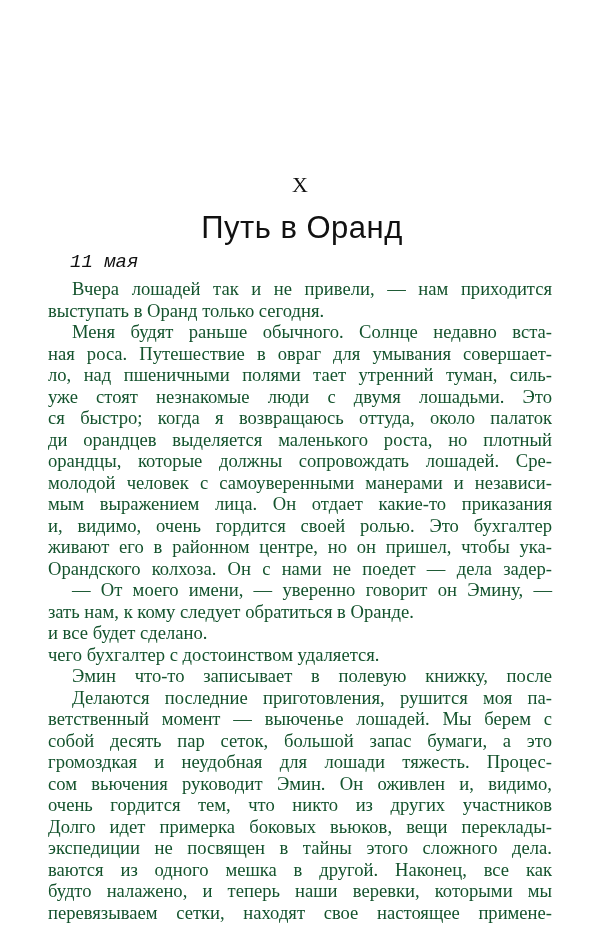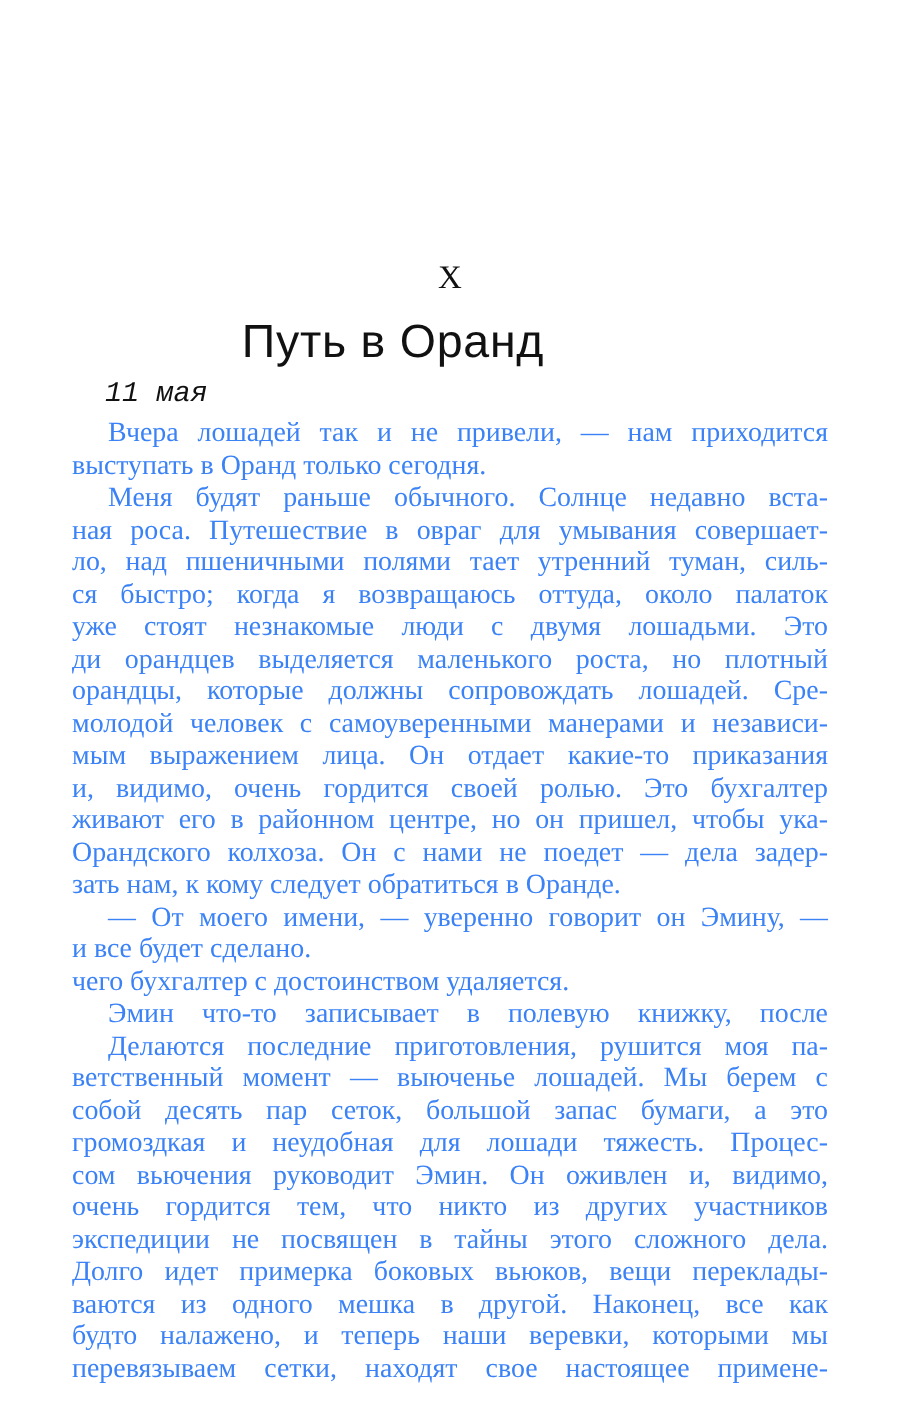--- a/index.html
+++ b/index.html
@@ -5,67 +5,67 @@
   html, body { margin: 0; padding: 0; background: #ffffff; }
   body { width: 600px; height: 939px; position: relative; overflow: hidden; color: #111; }
   .page { position: absolute; left: 0; top: 0; width: 600px; height: 939px; }
   .chapter-num {
     position: absolute; left: 0; width: 600px; top: 172px; text-align: center;
     font-family: "Liberation Serif", serif; font-size: 22px; color: #111;
   }
   .chapter-title {
     position: absolute; left: 0; width: 524px; top: 210px; text-align: center;
     font-family: "Liberation Sans", sans-serif; font-size: 31px; font-weight: normal;
-    letter-spacing: 0.5px; color: #111; margin: 0;
+    letter-spacing: 0.5px; color: #111; margin: 0; padding-left: 40px;
   }
   .date {
     position: absolute; left: 70px; top: 251px;
     font-family: Liberation Mono, monospace; font-style: italic; font-size: 19px; color: #111;
   }
   .body-text { position: absolute; left: 48px; top: 278px; width: 504px; }
   .line {
     font-family: "Liberation Serif", serif; font-size: 18.6px; line-height: 21.5px;
     height: 21.5px; white-space: nowrap; text-align: justify; text-align-last: justify;
-    color: #3b82f6;
+    color: #14532d;
   }
   .line.indent { padding-left: 24px; }
   .line.last { text-align-last: left; }
 </style>
 </head>
 <body>
 
 <div class="page">
   <div class="chapter-num">X</div>
   <h1 class="chapter-title">Путь в Оранд</h1>
   <div class="date">11 мая</div>
   <div class="body-text" id="body-text">
       <div class="line indent">Вчера лошадей так и не привели, — нам приходится</div>
       <div class="line last">выступать в Оранд только сегодня.</div>
       <div class="line indent">Меня будят раньше обычного. Солнце недавно вста-</div>
       <div class="line">ная роса. Путешествие в овраг для умывания совершает-</div>
       <div class="line">ло, над пшеничными полями тает утренний туман, силь-</div>
+      <div class="line">уже стоят незнакомые люди с двумя лошадьми. Это</div>
       <div class="line">ся быстро; когда я возвращаюсь оттуда, около палаток</div>
-      <div class="line">уже стоят незнакомые люди с двумя лошадьми. Это</div>
       <div class="line">ди орандцев выделяется маленького роста, но плотный</div>
       <div class="line">орандцы, которые должны сопровождать лошадей. Сре-</div>
       <div class="line">молодой человек с самоуверенными манерами и независи-</div>
       <div class="line">мым выражением лица. Он отдает какие-то приказания</div>
       <div class="line">и, видимо, очень гордится своей ролью. Это бухгалтер</div>
       <div class="line">живают его в районном центре, но он пришел, чтобы ука-</div>
       <div class="line">Орандского колхоза. Он с нами не поедет — дела задер-</div>
+      <div class="line indent">— От моего имени, — уверенно говорит он Эмину, —</div>
       <div class="line last">зать нам, к кому следует обратиться в Оранде.</div>
-      <div class="line indent">— От моего имени, — уверенно говорит он Эмину, —</div>
       <div class="line last">и все будет сделано.</div>
       <div class="line last">чего бухгалтер с достоинством удаляется.</div>
       <div class="line indent">Эмин что-то записывает в полевую книжку, после</div>
       <div class="line indent">Делаются последние приготовления, рушится моя па-</div>
       <div class="line">ветственный момент — выюченье лошадей. Мы берем с</div>
       <div class="line">собой десять пар сеток, большой запас бумаги, а это</div>
       <div class="line">громоздкая и неудобная для лошади тяжесть. Процес-</div>
       <div class="line">сом вьючения руководит Эмин. Он оживлен и, видимо,</div>
       <div class="line">очень гордится тем, что никто из других участников</div>
+      <div class="line">Долго идет примерка боковых вьюков, вещи переклады-</div>
       <div class="line">экспедиции не посвящен в тайны этого сложного дела.</div>
-      <div class="line">Долго идет примерка боковых вьюков, вещи переклады-</div>
       <div class="line">ваются из одного мешка в другой. Наконец, все как</div>
       <div class="line">будто налажено, и теперь наши веревки, которыми мы</div>
       <div class="line">перевязываем сетки, находят свое настоящее примене-</div>
     </div>
 </div>
 
 </body></html>

